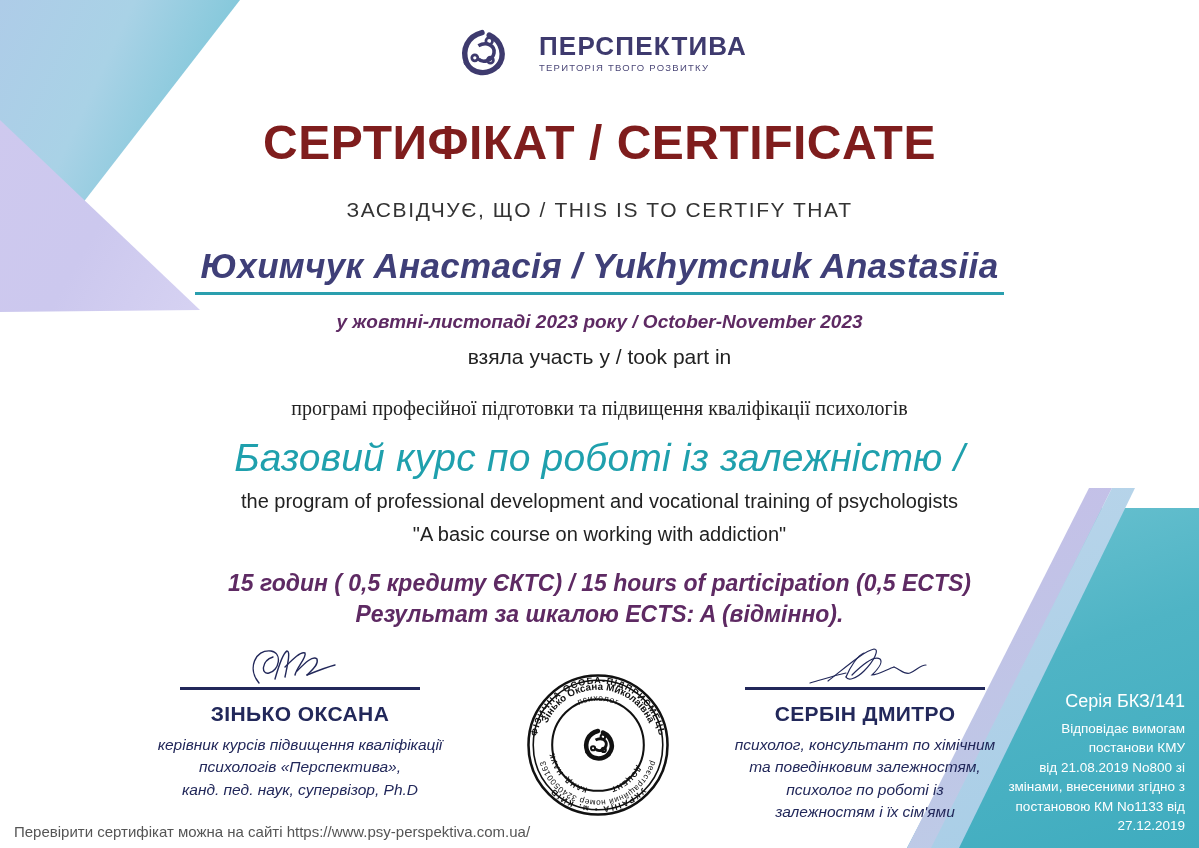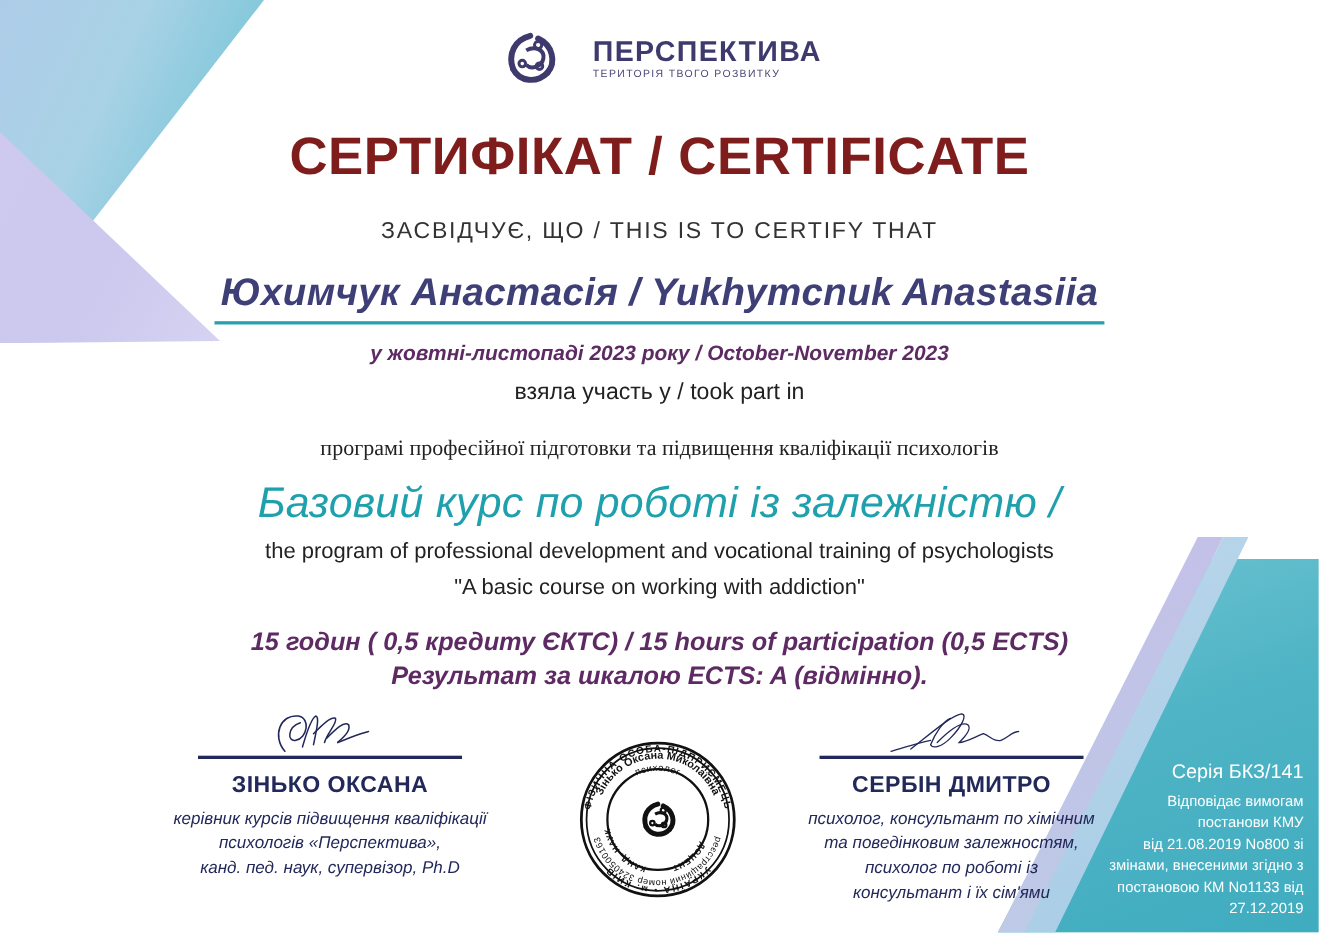--- a/index.html
+++ b/index.html
@@ -329,21 +329,21 @@
           <path d="M20 38 C 34 34, 46 30, 56 28"></path>
         </g>
       </svg>
     </div>
     <div class="sig-rule"></div>
     <div class="sig-name">СЕРБІН ДМИТРО</div>
     <div class="sig-title">
       <div>психолог,  консультант по хімічним</div>
       <div>та поведінковим залежностям,</div>
       <div>психолог по роботі із</div>
-      <div>консультант і їх сім'ями</div>
+      <div>залежностям і їх сім'ями</div>
     </div>
   </div>
 
   <div id="seal">
     <svg viewBox="0 0 200 200" width="158" height="158" xmlns="http://www.w3.org/2000/svg">
       <defs>
         <path id="arcOuterTop" d="M 100,100 m -82,0 a 82,82 0 0,1 164,0" transform="rotate(0 100 100)"></path>
         <path id="arcOuterTop2" d="M 22,100 a 78,78 0 0,1 156,0"></path>
         <path id="arcNameTop" d="M 30,100 a 70,70 0 0,1 140,0"></path>
         <path id="arcInnerTop" d="M 44,100 a 56,56 0 0,1 112,0"></path>
@@ -397,14 +397,15 @@
     <div id="series-note">
       <div>Відповідає вимогам</div>
       <div>постанови КМУ</div>
       <div>від 21.08.2019 No800 зі</div>
       <div>змінами, внесеними згідно з</div>
       <div>постановою КМ No1133 від</div>
       <div>27.12.2019</div>
     </div>
   </div>
 
+  <div id="footer-verify">Перевірити сертифікат можна на сайті https://www.psy-perspektiva.com.ua/</div>
 
 </div>
 
 </body></html>

